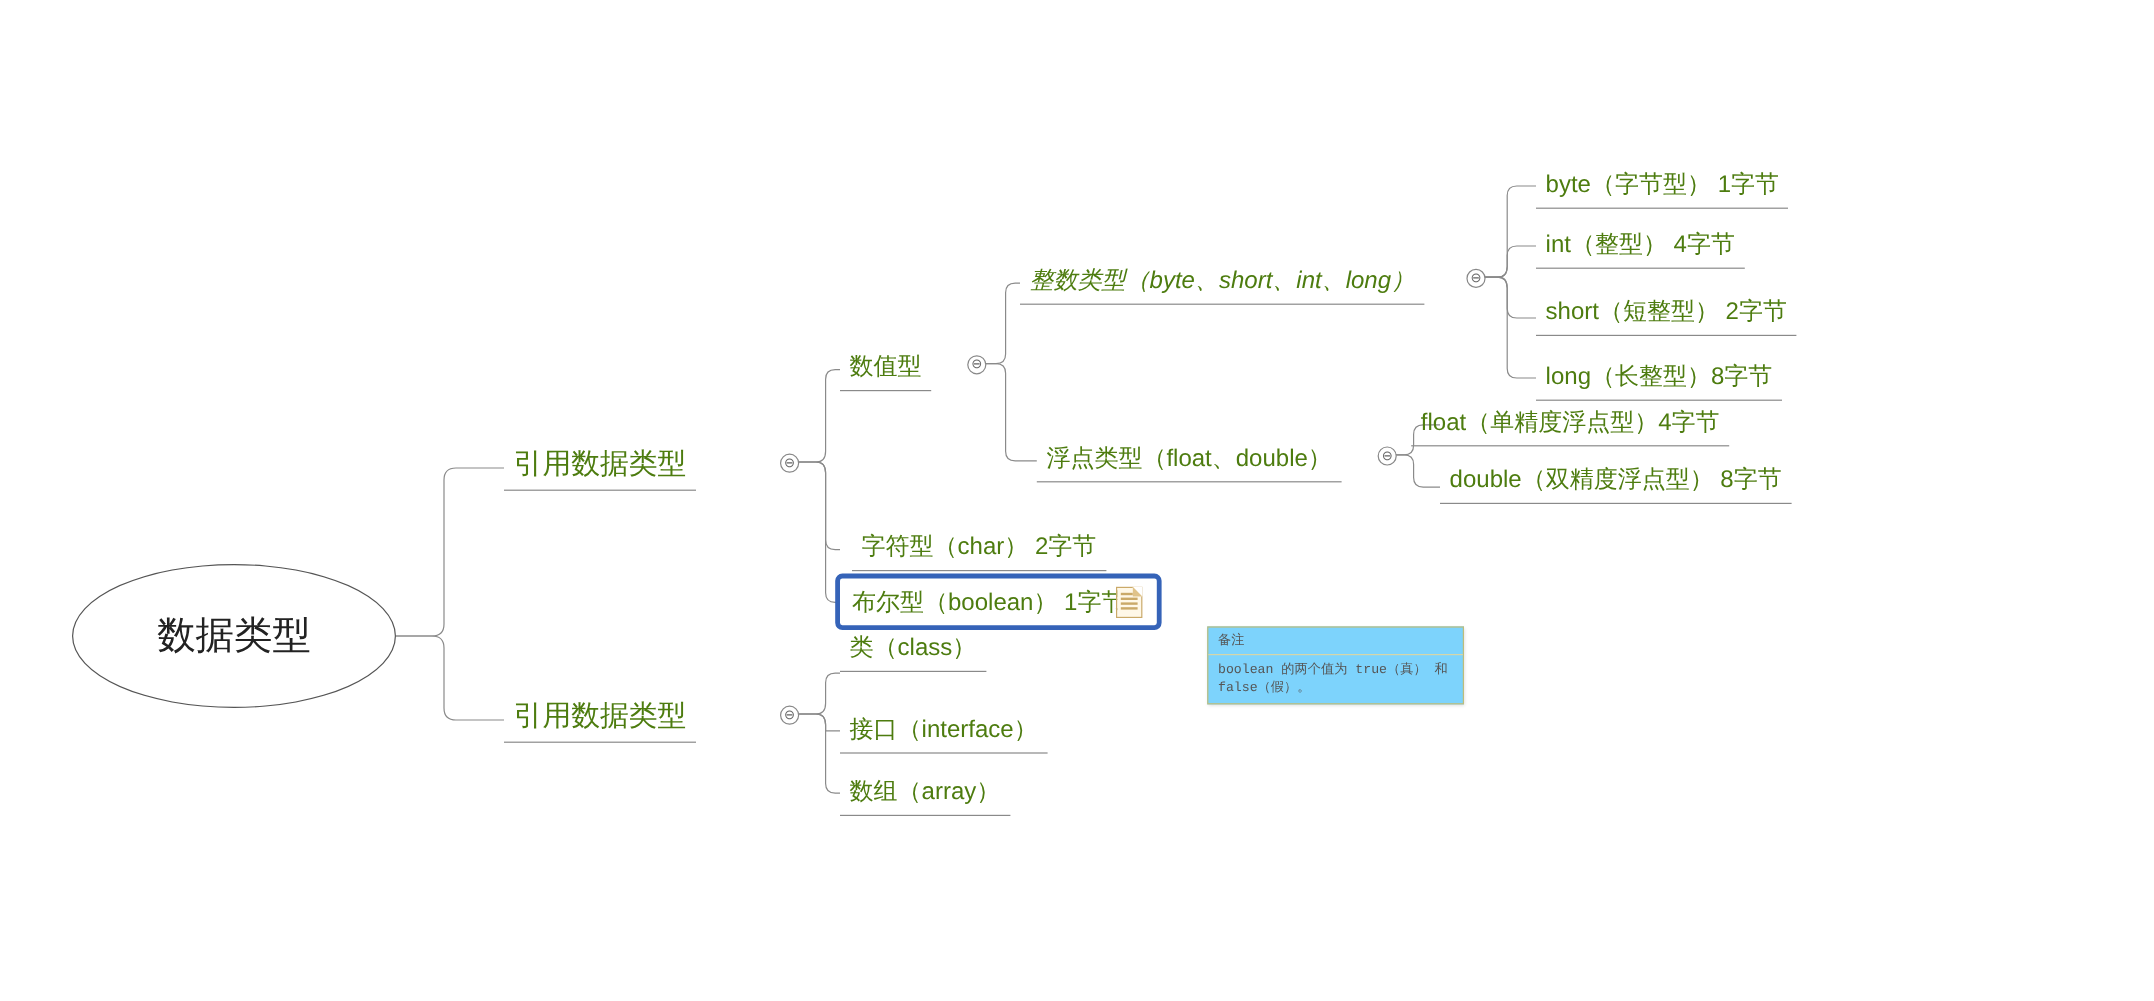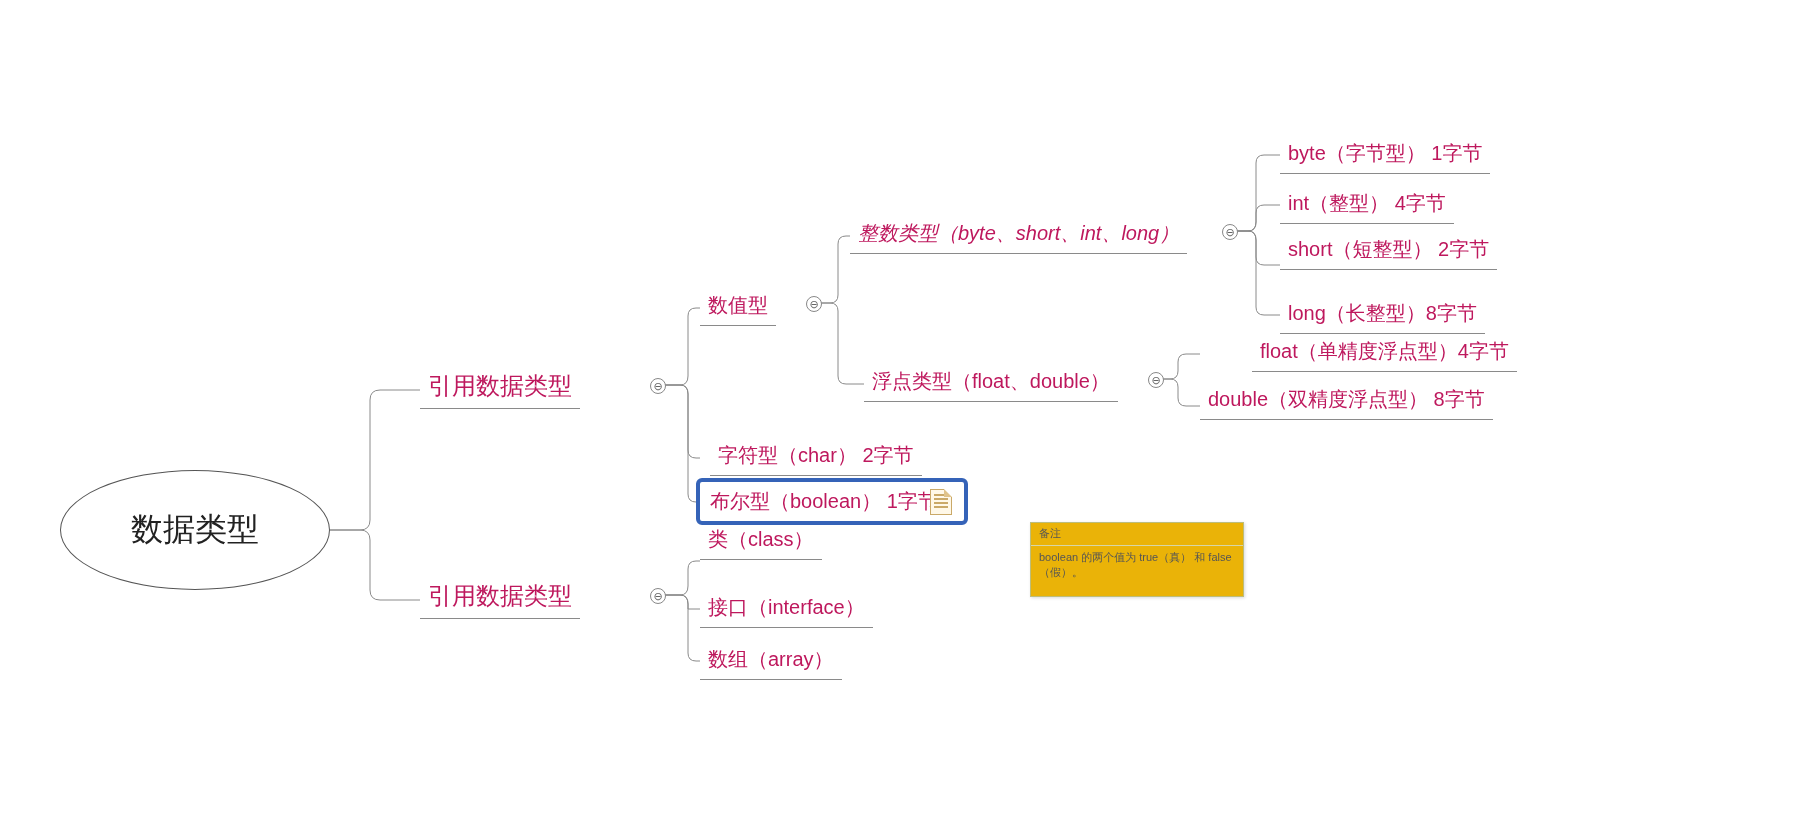--- a/index.html
+++ b/index.html
@@ -8,21 +8,21 @@
     font-family: "Microsoft YaHei", "SimSun", sans-serif;
     background: #fff;
     width: 1795px;
     height: 834px;
     position: relative;
     overflow: hidden;
   }
   .node {
     position: absolute;
     font-size: 20px;
-    color: #be185d;
+    color: #4d7c0f;
     border-bottom: 1px solid #8a8a8a;
     padding: 4px 8px 6px 8px;
     white-space: nowrap;
   }
   .root {
     position: absolute;
     left: 60px;
     top: 470px;
     width: 270px;
     height: 120px;
@@ -76,33 +76,33 @@
   .note-icon::after {
     content: "";
     position: absolute;
     top: -1px; right: -1px;
     width: 0; height: 0;
     border-top: 8px solid #fff;
     border-left: 8px solid #e0c38a;
   }
   .tooltip {
     position: absolute;
-    background: #eab308;
+    background: #7dd3fc;
     border: 1px solid #bdbd7a;
     font-size: 11px;
     color: #555;
     box-shadow: 1px 1px 3px rgba(0,0,0,0.15);
-    margin-left: 24px;
   }
   .tooltip .tt-title {
     padding: 3px 8px 4px 8px;
     border-bottom: 1px solid #d6d6a8;
   }
   .tooltip .tt-body {
-    padding: 4px 8px 16px 8px;
+    padding: 4px 8px 6px 8px;
+    font-family: Liberation Mono, monospace;
   }
   svg.connectors {
     position: absolute;
     left: 0; top: 0;
     width: 1795px;
     height: 834px;
     pointer-events: none;
   }
   svg.connectors path {
     fill: none;
@@ -185,28 +185,28 @@
 <div class="toggle" style="left:1148px; top:372px;">
     <span>⊖</span>
   </div>
 
 <div class="node" style="left:1280px; top:136px;">
   <span>byte（字节型） 1字节</span>
 </div>
 <div class="node" style="left:1280px; top:186px;">
   <span>int（整型）    4字节</span>
 </div>
-<div class="node" style="left:1280px; top:232px;">
+<div class="node" style="left:1280px; top:242px;">
   <span>short（短整型） 2字节</span>
 </div>
 <div class="node" style="left:1280px; top:296px;">
   <span>long（长整型）8字节</span>
 </div>
 
-<div class="node" style="left:1252px; top:334px;text-align:center;">
+<div class="node" style="left:1176px; top:334px;text-align:center;">
   <span>float（单精度浮点型）4字节</span>
 </div>
 <div class="node" style="left:1200px; top:382px;">
   <span>double（双精度浮点型） 8字节</span>
 </div>
 
 <div class="node" style="left:700px; top:522px;">
   <span>类（class）</span>
 </div>
 <div class="node" style="left:700px; top:590px;">

